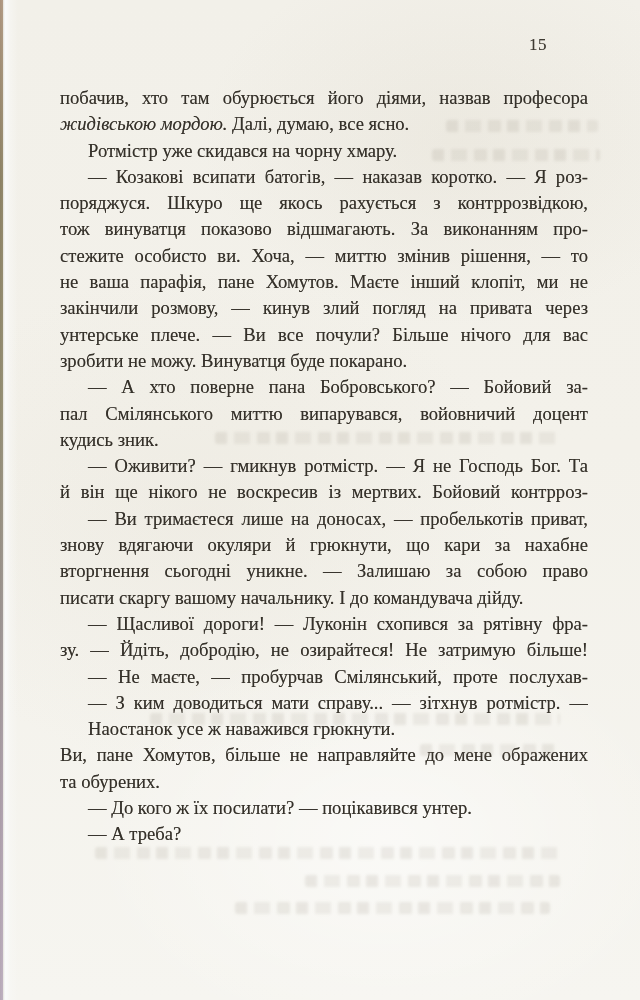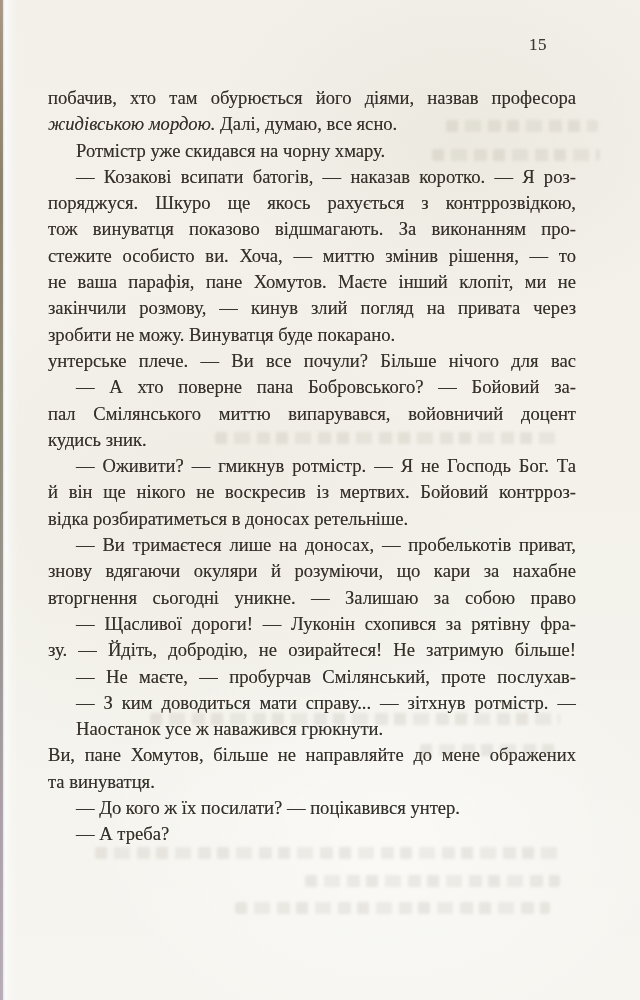--- a/index.html
+++ b/index.html
@@ -46,21 +46,21 @@
     position: absolute;
     top: 35px;
     left: 529px;
     font-size: 17px;
     letter-spacing: 0.5px;
     color: #3e3a32;
     text-shadow: 0 0 0.6px rgba(62,58,50,0.5);
   }
   .page-text {
     position: absolute;
-    left: 48px;
+    left: 60px;
     top: 85px;
     width: 528px;
     font-size: 18.6px;
     color: #35312a;
     text-shadow: 0 0 0.6px rgba(60,55,47,0.55);
   }
   .line {
     height: 26.3px;
     line-height: 26.3px;
     overflow: hidden;
@@ -107,38 +107,38 @@
   <div class="page-text" id="page-text">
       <div class="line just"><span>побачив, хто там обурюється його діями, назвав професора</span></div>
       <div class="line"><span class="it">жидівською мордою.</span><span> Далі, думаю, все ясно.</span></div>
       <div class="line indent"><span>Ротмістр уже скидався на чорну хмару.</span></div>
       <div class="line indent just"><span>— Козакові всипати батогів, — наказав коротко. — Я роз-</span></div>
       <div class="line just"><span>поряджуся. Шкуро ще якось рахується з контррозвідкою,</span></div>
       <div class="line just"><span>тож винуватця показово відшмагають. За виконанням про-</span></div>
       <div class="line just"><span>стежите особисто ви. Хоча, — миттю змінив рішення, — то</span></div>
       <div class="line just"><span>не ваша парафія, пане Хомутов. Маєте інший клопіт, ми не</span></div>
       <div class="line just"><span>закінчили розмову, — кинув злий погляд на привата через</span></div>
+      <div class="line just"><span>унтерське плече. — Ви все почули? Більше нічого для вас</span></div>
       <div class="line"><span>зробити не можу. Винуватця буде покарано.</span></div>
-      <div class="line just"><span>унтерське плече. — Ви все почули? Більше нічого для вас</span></div>
       <div class="line indent just"><span>— А хто поверне пана Бобровського? — Бойовий за-</span></div>
       <div class="line just"><span>пал Смілянського миттю випарувався, войовничий доцент</span></div>
       <div class="line"><span>кудись зник.</span></div>
       <div class="line indent just"><span>— Оживити? — гмикнув ротмістр. — Я не Господь Бог. Та</span></div>
       <div class="line just"><span>й він ще нікого не воскресив із мертвих. Бойовий контрроз-</span></div>
-      <div class="line"><span>відка розбиратиметься в доносах ретельніше.</span></div>
       <div class="line indent just"><span>— Ви тримаєтеся лише на доносах, — пробелькотів приват,</span></div>
-      <div class="line just"><span>знову вдягаючи окуляри й розуміючи, що кари за нахабне</span></div>
+      <div class="line just"><span>знову вдягаючи окуляри й грюкнути, що кари за нахабне</span></div>
       <div class="line just"><span>вторгнення сьогодні уникне. — Залишаю за собою право</span></div>
+      <div class="line"><span>писати скаргу вашому начальнику. І до командувача дійду.</span></div>
       <div class="line indent just"><span>— Щасливої дороги! — Луконін схопився за рятівну фра-</span></div>
       <div class="line just"><span>зу. — Йдіть, добродію, не озирайтеся! Не затримую більше!</span></div>
       <div class="line indent just"><span>— Не маєте, — пробурчав Смілянський, проте послухав-</span></div>
       <div class="line indent just"><span>— З ким доводиться мати справу... — зітхнув ротмістр. —</span></div>
       <div class="line indent"><span>Наостанок усе ж наважився грюкнути.</span></div>
       <div class="line just"><span>Ви, пане Хомутов, більше не направляйте до мене ображених</span></div>
-      <div class="line"><span>та винуватця.</span></div>
+      <div class="line"><span>та обурених.</span></div>
       <div class="line indent"><span>— До кого ж їх посилати? — поцікавився унтер.</span></div>
       <div class="line indent"><span>— А треба?</span></div>
     </div>
 
   <div class="bleed b1"></div>
   <div class="bleed b2"></div>
   <div class="bleed b3"></div>
   <div class="bleed b4"></div>
   <div class="bleed b5"></div>
   <div class="bleed b6"></div>

